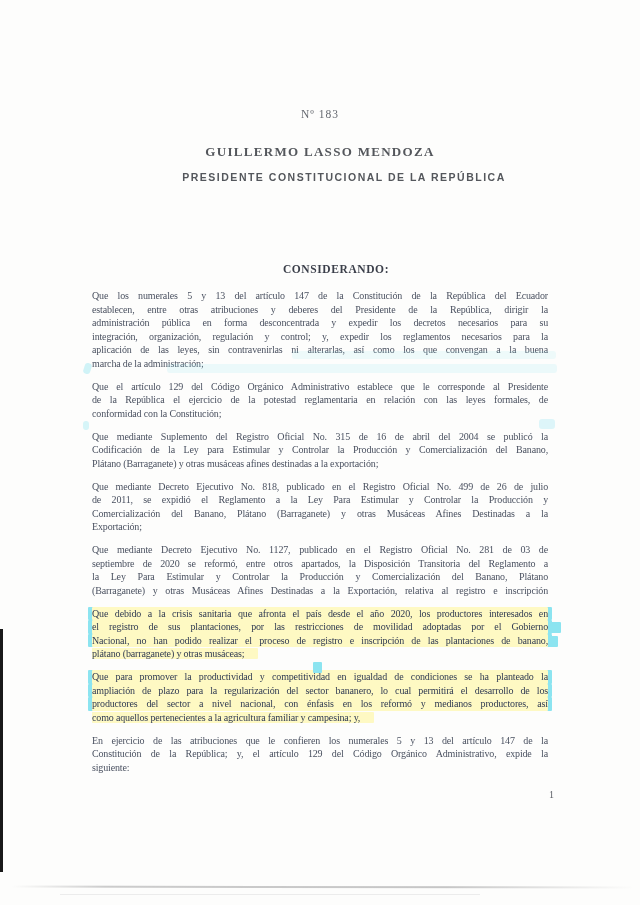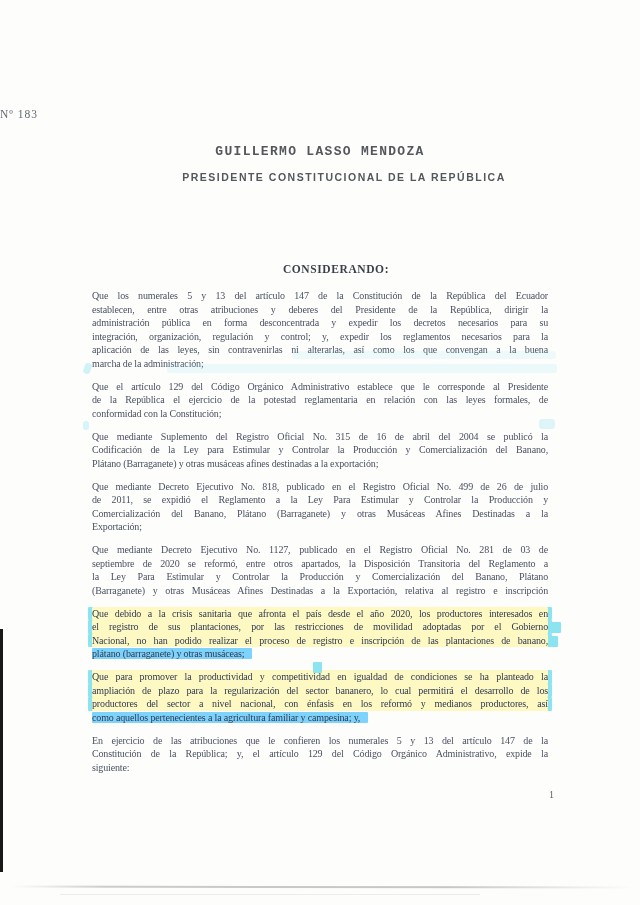--- a/index.html
+++ b/index.html
@@ -3,25 +3,25 @@
 <meta charset="utf-8">
 <style>
   html, body { margin:0; padding:0; background:#ffffff; }
   .page {
     position:relative; width:640px; height:905px;
     background:#fdfdfc; overflow:hidden;
     font-family:"Liberation Serif", serif;
   }
   .decree-number {
     position:absolute; top:108px; left:0; width:100%;
-    font-size:11.5px; letter-spacing:1px; color:#64686f;
+    text-align:center; font-size:11.5px; letter-spacing:1px; color:#64686f;
   }
   .author-name {
     position:absolute; top:144px; left:0; width:100%;
-    text-align:center; font-family:Liberation Mono, monospace;
+    text-align:center; font-family:Liberation Serif, serif;
     font-weight:bold; font-size:13px; letter-spacing:1.3px; color:#54575c;
   }
   .author-title {
     position:absolute; top:171px; left:0; width:100%;
     text-align:center; font-family:"Liberation Sans", sans-serif;
     font-weight:bold; font-size:10.5px; letter-spacing:1.5px; color:#54575c;padding-left:24px;
   }
   .section-heading {
     position:absolute; top:263px; left:16px; width:100%;
     text-align:center; font-weight:bold; font-size:11.5px;
@@ -29,21 +29,21 @@
   }
   .doc-body {
     position:absolute; left:92px; top:289px; width:456px;
     font-size:10px; line-height:13.5px; letter-spacing:-0.15px; color:#4a5160;
   }
   .paragraph { margin:0 0 9.5px 0; }
   .line { height:13.5px; overflow:hidden; text-align:justify; text-align-last:justify; }
   .line.last { text-align-last:left; }
   .hl .line { color:#2f3a52; }
   .hl-full { background:#fef9c3; box-shadow:-4px 0 0 #8ce4f0, 4px 0 0 #8ce4f0; border-radius:1px; }
-  .hl-text { background:#7dd3fc; box-shadow:-4px 0 0 #8ce4f0; padding-right:8px; border-radius:1px; }
+  .hl-text { background:#fef9c3; box-shadow:-4px 0 0 #8ce4f0; padding-right:14px; border-radius:1px; }
   .page-number { position:absolute; left:549px; top:789px; font-size:10px; color:#5b5f66; }
 
   
   .scan-edge { position:absolute; left:0; top:629px; width:3px; height:243px; background:#191919; }
   .scan-line-1 {
     position:absolute; left:12px; top:886px; width:622px; height:2px;
     background:linear-gradient(to right, rgba(200,200,200,0), #cccccc 15%, #c6c6c6 70%, rgba(200,200,200,0));
     transform:rotate(0.1deg);
   }
   .scan-line-2 { position:absolute; left:60px; top:894px; width:420px; height:1px; background:#ececec; }

